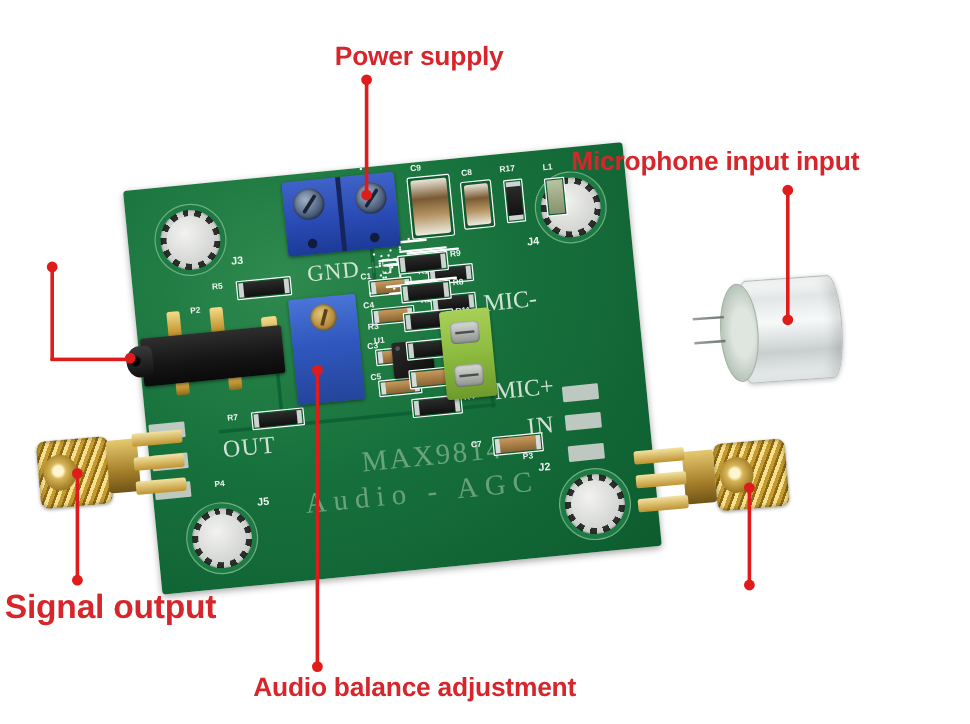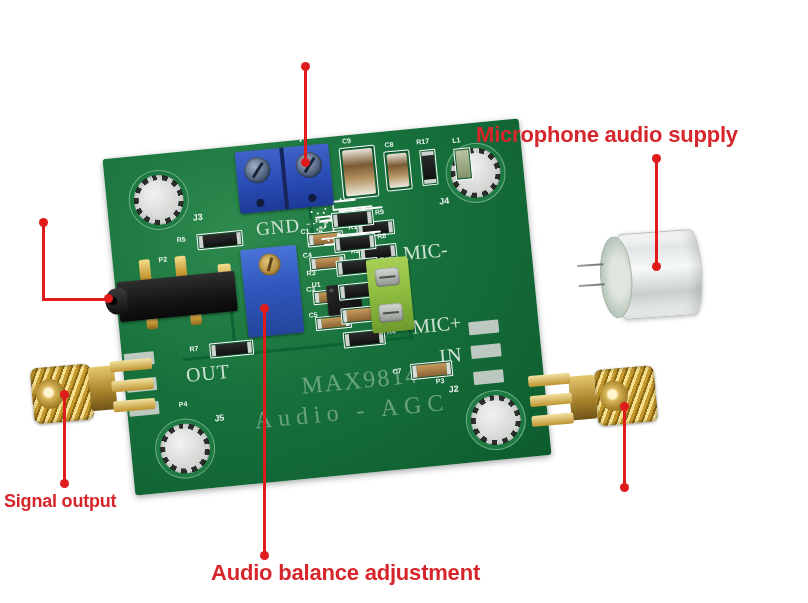--- a/index.html
+++ b/index.html
@@ -559,35 +559,36 @@
     <div class="tab" style="left:-10px;top:42px;"></div>
   </div>
 
   <div class="mic">
     <div class="can"></div>
     <div class="face"></div>
     <div class="lead" style="top:28px;"></div>
     <div class="lead" style="top:48px;"></div>
   </div>
 
+  <div class="callout-label" style="left:279px;top:36px;font-size:22px;">Power supply</div>
   <div class="leader v" style="left:304px;top:64px;height:100px;"></div>
   <div class="dot" style="left:301px;top:62px;"></div>
   <div class="dot" style="left:301px;top:158px;"></div>
 
-  <div class="callout-label" style="left:476px;top:124px;font-size:22px;">Microphone audio supply</div>
+  <div class="callout-label" style="left:476px;top:124px;font-size:22px;">Microphone input input</div>
   <div class="leader v" style="left:655px;top:156px;height:114px;"></div>
   <div class="dot" style="left:652px;top:154px;"></div>
   <div class="dot" style="left:652px;top:262px;"></div>
 
   <div class="leader v" style="left:42px;top:222px;height:78px;"></div>
   <div class="leader h" style="left:42px;top:298px;width:68px;"></div>
   <div class="dot" style="left:39px;top:218px;"></div>
   <div class="dot" style="left:104px;top:294px;"></div>
 
-  <div class="callout-label" style="left:4px;top:492px;font-size:18px;">Signal output</div>
+  <div class="callout-label" style="left:4px;top:492px;font-size:28px;">Signal output</div>
   <div class="leader v" style="left:63px;top:392px;height:92px;"></div>
   <div class="dot" style="left:60px;top:390px;"></div>
   <div class="dot" style="left:60px;top:479px;"></div>
 
   <div class="leader v" style="left:623px;top:404px;height:84px;"></div>
   <div class="dot" style="left:620px;top:402px;"></div>
   <div class="dot" style="left:620px;top:483px;"></div>
 
   <div class="callout-label" style="left:211px;top:562px;font-size:22px;">Audio balance adjustment</div>
   <div class="leader v" style="left:263px;top:308px;height:246px;"></div>

